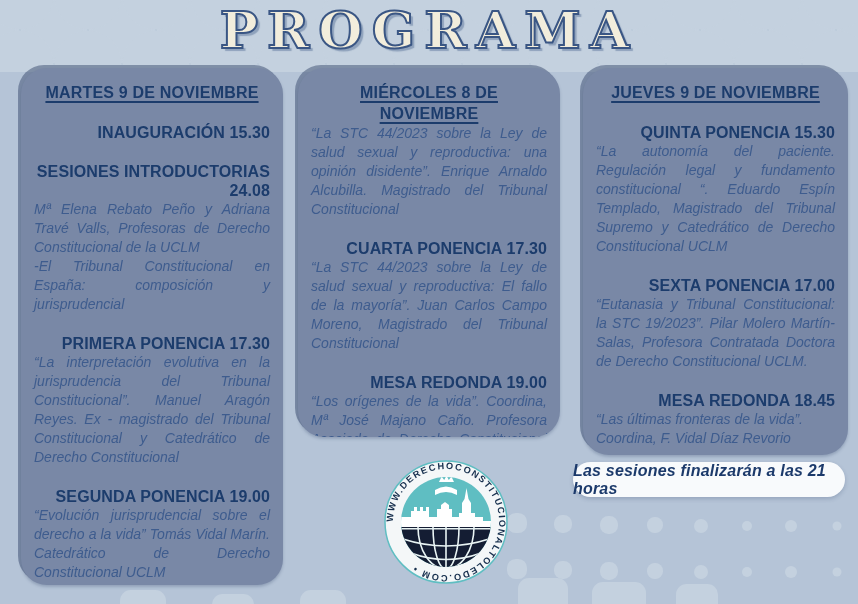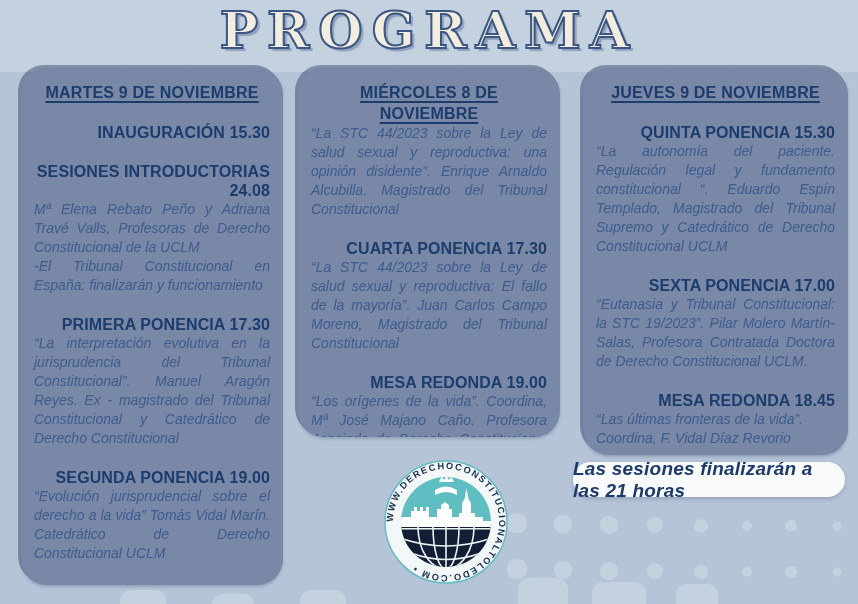--- a/index.html
+++ b/index.html
@@ -72,21 +72,21 @@
   .para.left{text-align:left;}
 
   
   .pill{
     position:absolute;left:573px;top:462px;width:272px;height:35px;
     background:var(--pill-bg);border-radius:18px;
     box-shadow:0 2px 4px rgba(40,60,100,.22);
     display:flex;align-items:center;justify-content:center;
   }
   .pill span{
-    font-size:19px;font-weight:bold;font-style:italic;color:var(--pill-ink);letter-spacing:.2px;
+    font-size:16px;font-weight:bold;font-style:italic;color:var(--pill-ink);letter-spacing:.2px;
   }
 
   
   .logo{position:absolute;left:383px;top:459px;width:126px;height:126px;}
   .logo .outer{fill:#f4f7f8;stroke:var(--logo-teal);stroke-width:1.5px;}
   .logo .disc{fill:var(--logo-teal);}
   .logo .ring-text{font-family:"Liberation Sans",sans-serif;font-size:9.2px;font-weight:bold;letter-spacing:1.6px;fill:var(--logo-ink);}
   .logo .white{fill:#ffffff;}
   .logo .globe{fill:var(--logo-navy);}
   .logo .grid{stroke:#e9f4f4;stroke-width:1.6px;fill:none;}
@@ -101,21 +101,21 @@
 
   <h1 class="title">PROGRAMA</h1>
 
   <div id="day-columns">
     <section class="panel panel-0">
       <h2 class="day">MARTES 9 DE NOVIEMBRE</h2>
       <div>
           <h3 class="heading">INAUGURACIÓN 15.30</h3>
           <h3 class="heading">SESIONES INTRODUCTORIAS 24.08</h3>
           <p class="para">Mª Elena Rebato Peño y Adriana Travé Valls, Profesoras de Derecho Constitucional de la UCLM</p>
-          <p class="para">-El Tribunal Constitucional en España: finalizarán y funcionamiento</p>
+          <p class="para">-El Tribunal Constitucional en España: composición y jurisprudencial</p>
           <h3 class="heading">PRIMERA PONENCIA 17.30</h3>
           <p class="para">“La interpretación evolutiva en la jurisprudencia del Tribunal Constitucional”. Manuel Aragón Reyes. Ex - magistrado del Tribunal Constitucional y Catedrático de Derecho Constitucional</p>
           <h3 class="heading">SEGUNDA PONENCIA 19.00</h3>
           <p class="para">“Evolución jurisprudencial sobre el derecho a la vida” Tomás Vidal Marín. Catedrático de Derecho Constitucional UCLM</p>
         </div>
     </section>
 
     <section class="panel panel-1">
       <h2 class="day">MIÉRCOLES 8 DE NOVIEMBRE</h2>
       <div>

